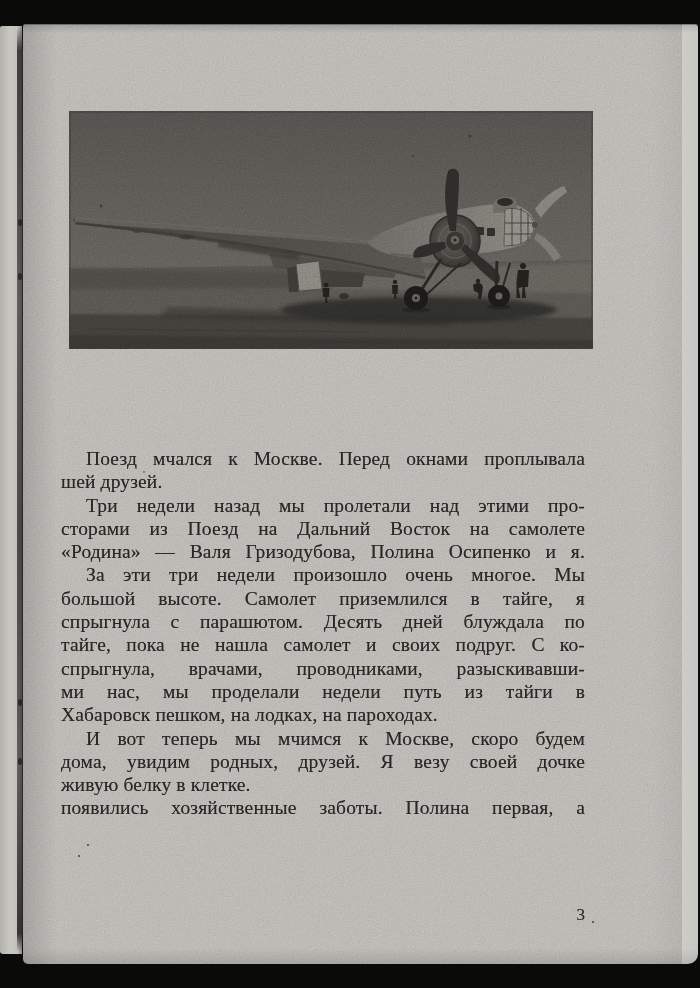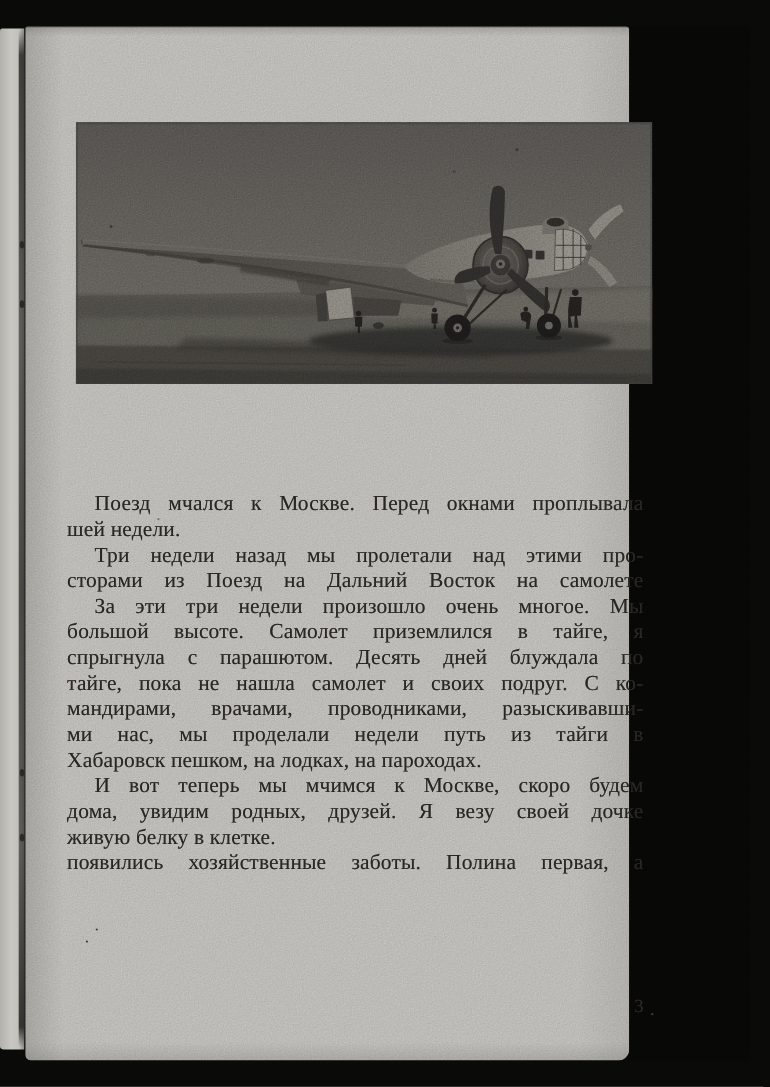--- a/index.html
+++ b/index.html
@@ -20,29 +20,30 @@
     position:absolute;left:17px;top:27px;width:6px;height:925px;
     background:linear-gradient(180deg,
       rgba(40,39,37,0) 0%, rgba(42,41,39,.85) 2.5%,
       rgba(58,56,53,.70) 30%, rgba(47,46,44,.8) 55%,
       rgba(58,56,53,.7) 80%, rgba(40,39,37,.9) 98%, rgba(40,39,37,0) 100%);
     border-radius:3px;
   }
   .stitch{position:absolute;width:4px;height:7px;border-radius:50%;background:#232220;opacity:.85;}
   
   .page{
-    position:absolute;left:23px;top:24px;width:549px;height:940px;
+    position:absolute;left:23px;top:24px;width:659px;height:940px;
     background-color:#d7d5d0;
     background-image:
       linear-gradient(90deg, rgba(118,116,112,.28) 0, rgba(215,213,208,0) 34px),
       linear-gradient(270deg, rgba(146,144,140,.20) 0, rgba(215,213,208,0) 46px),
       linear-gradient(180deg, rgba(124,122,118,.34) 0, rgba(215,213,208,0) 9px),
       linear-gradient(0deg, rgba(124,122,118,.26) 0, rgba(215,213,208,0) 16px);
     border-radius:2px 3px 10px 5px;
     box-shadow: inset 0 1px 0 rgba(82,80,77,.55);
+    padding-left: 16px;
   }
   .photo{position:absolute;left:46px;top:87px;width:524px;height:238px;}
   .photo svg{display:block;width:524px;height:238px;}
   .textblock{position:absolute;left:38px;top:423px;width:524px;color:#2f2d2a;}
   .line{
     height:23.3px;line-height:23.3px;font-size:19.5px;
     letter-spacing:.15px;white-space:normal;
     text-shadow:0 0 .6px rgba(47,45,42,.55);
   }
   .j{text-align:justify;text-align-last:justify;}
@@ -212,28 +213,29 @@
         </g>
       </g>
 
       <rect x="1" y="1" width="522" height="236" fill="none" stroke="#514f4a" stroke-opacity=".4" stroke-width="2"></rect>
       <rect x="0" y="0" width="524" height="238" filter="url(#grainP)" opacity=".26"></rect>
     </svg>
   </div>
 
   <div class="textblock">
     <div class="line j i">Поезд мчался к Москве. Перед окнами проплывала</div>
-    <div class="line e">шей недели.</div>
+    <div class="line e">шей друзей.</div>
     <div class="line j i">Три недели назад мы пролетали над этими про-</div>
     <div class="line j">сторами из Поезд на Дальний Восток на самолете</div>
+    <div class="line j">«Родина» — Валя Гризодубова, Полина Осипенко и я.</div>
     <div class="line j i">За эти три недели произошло очень многое. Мы</div>
     <div class="line j">большой высоте. Самолет приземлился в тайге, я</div>
     <div class="line j">спрыгнула с парашютом. Десять дней блуждала по</div>
     <div class="line j">тайге, пока не нашла самолет и своих подруг. С ко-</div>
-    <div class="line j">мандирами, врачами, проводниками, разыскивавши-</div>
+    <div class="line j">спрыгнула, врачами, проводниками, разыскивавши-</div>
     <div class="line j">ми нас, мы проделали недели путь из тайги в</div>
     <div class="line e">Хабаровск пешком, на лодках, на пароходах.</div>
     <div class="line j i">И вот теперь мы мчимся к Москве, скоро будем</div>
     <div class="line j">дома, увидим родных, друзей. Я везу своей дочке</div>
     <div class="line e">живую белку в клетке.</div>
     <div class="line j">появились хозяйственные заботы. Полина первая, а</div>
   </div>
 
   <div class="pagenum">3</div>
 

